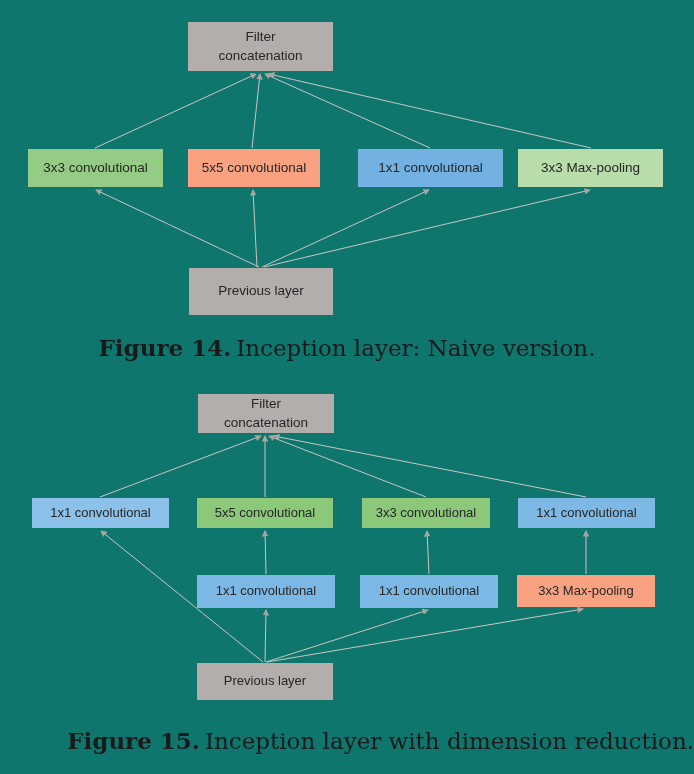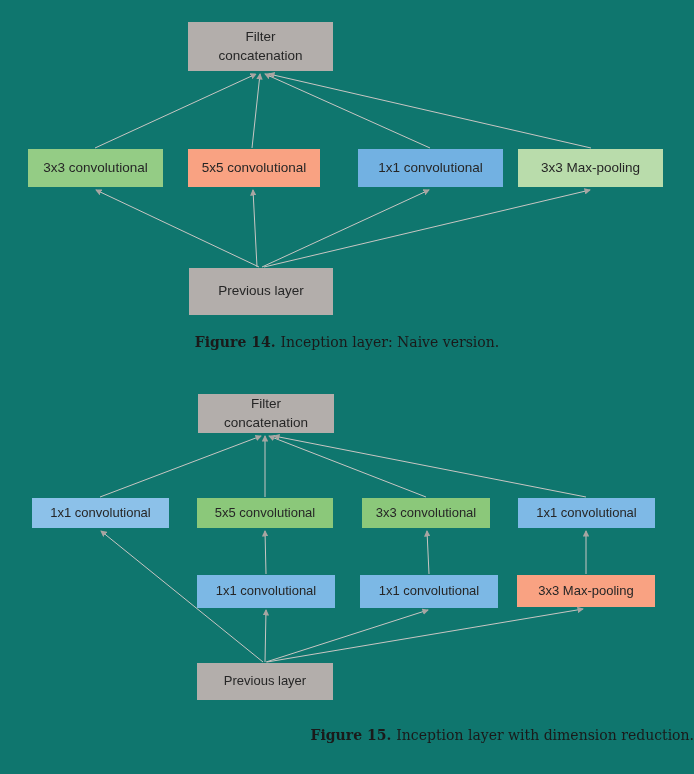--- a/index.html
+++ b/index.html
@@ -29,21 +29,21 @@
     white-space: pre-line;
     box-sizing: border-box;
   }
   .node.small { font-size: 13px; }
   .caption {
     position: absolute;
     left: 0;
     width: 694px;
     text-align: center;
     font-family: "DejaVu Serif", "Liberation Serif", serif;
-    font-size: 14px;
+    font-size: 23px;
     color: #1a1a1a;
   }
   .caption .cap-label { font-weight: bold; }
   .caption .cap-text { margin-left: 5px; }
 </style>
 </head>
 <body>
 
 <div class="page">
 

